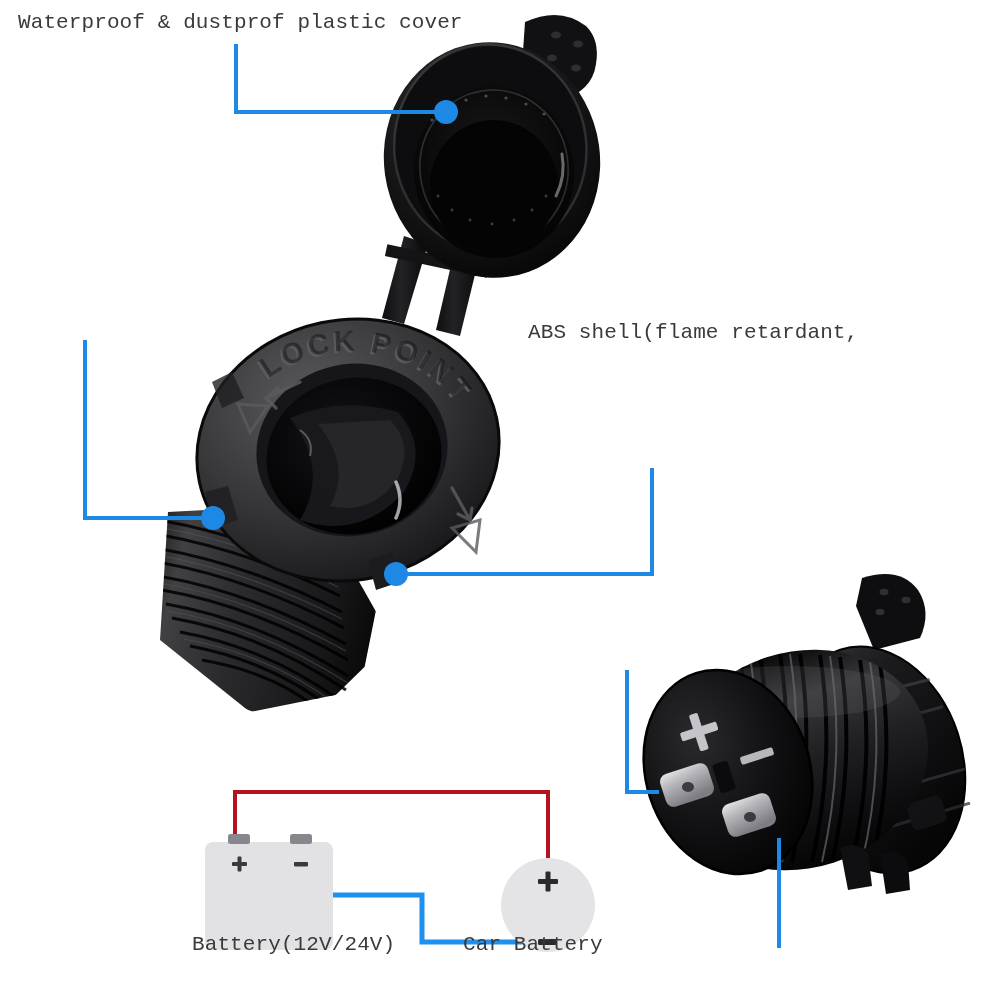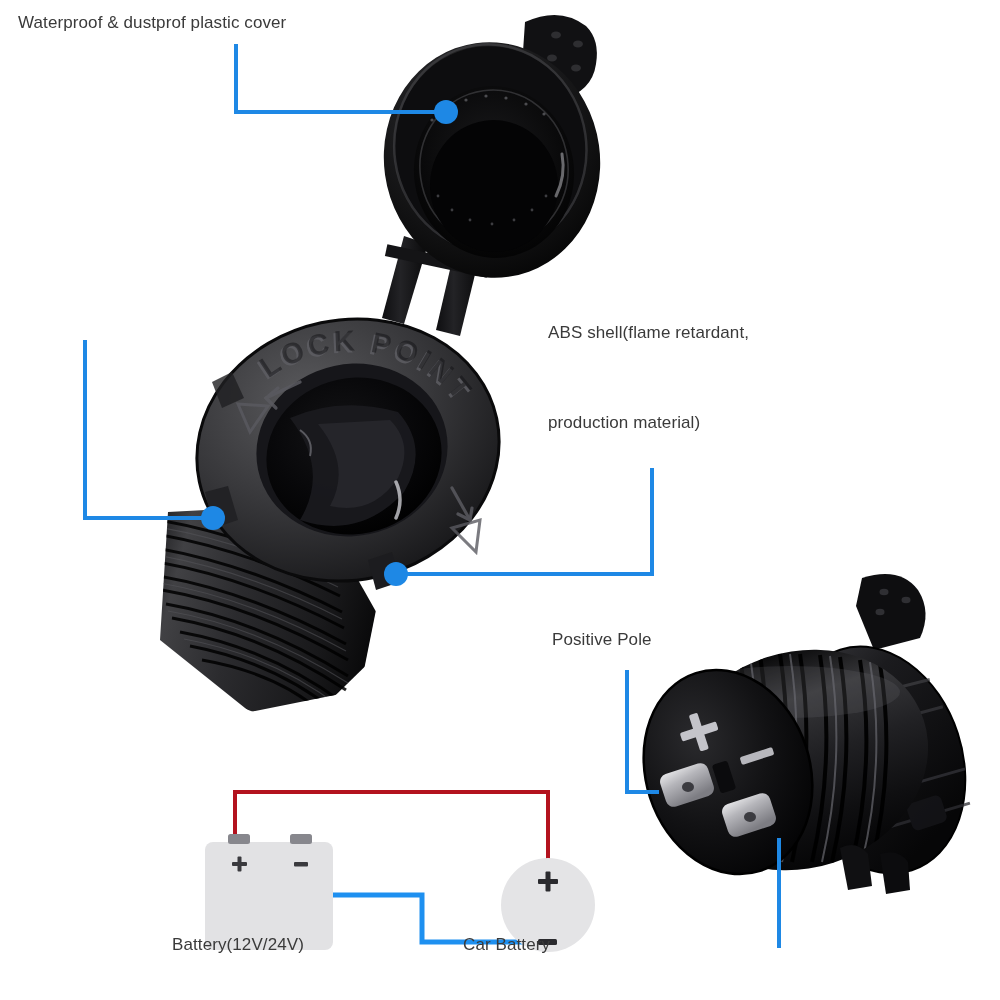--- a/index.html
+++ b/index.html
@@ -11,24 +11,25 @@
   #stage{
     position:relative;
     width:1000px;
     height:1000px;
     background:#ffffff;
     overflow:hidden;
   }
   .lbl{
     position:absolute;
     color:#3a3a3a;
-    font-size:17px;
+    font-size:21px;
     line-height:30px;
     letter-spacing:0.1px;
     white-space:pre;
+    font-family:Liberation Mono, monospace;
   }
   .lbl.multi{white-space:normal;}
   #svg-layer{
     position:absolute;
     left:0;top:0;
     width:1000px;height:1000px;
     pointer-events:none;
   }
   .art{position:absolute;}
 </style>
@@ -318,27 +319,25 @@
     <g fill="#1e88e5">
       <circle cx="446" cy="112" r="12"></circle>
       <circle cx="213" cy="518" r="12"></circle>
       <circle cx="396" cy="574" r="12"></circle>
     </g>
   </svg>
 
   <div class="lbl" style="left:18px;top:8px;">Waterproof &amp; dustprof plastic cover</div>
 
 
-  <div class="lbl multi" style="left:548px;top:318px;width:420px;">
+  <div class="lbl multi" style="left:528px;top:318px;width:420px;">
     <span>ABS shell(flame retardant,</span><br>
     <br>
     <br>
-    <span>production material)</span>
   </div>
 
-  <div class="lbl" style="left:552px;top:625px;">Positive Pole</div>
-
-
-  <div class="lbl" style="left:172px;top:930px;">Battery(12V/24V)</div>
+
+
+  <div class="lbl" style="left:192px;top:930px;">Battery(12V/24V)</div>
 
   <div class="lbl" style="left:463px;top:930px;">Car Battery</div>
 
 </div>
 
 </body></html>

